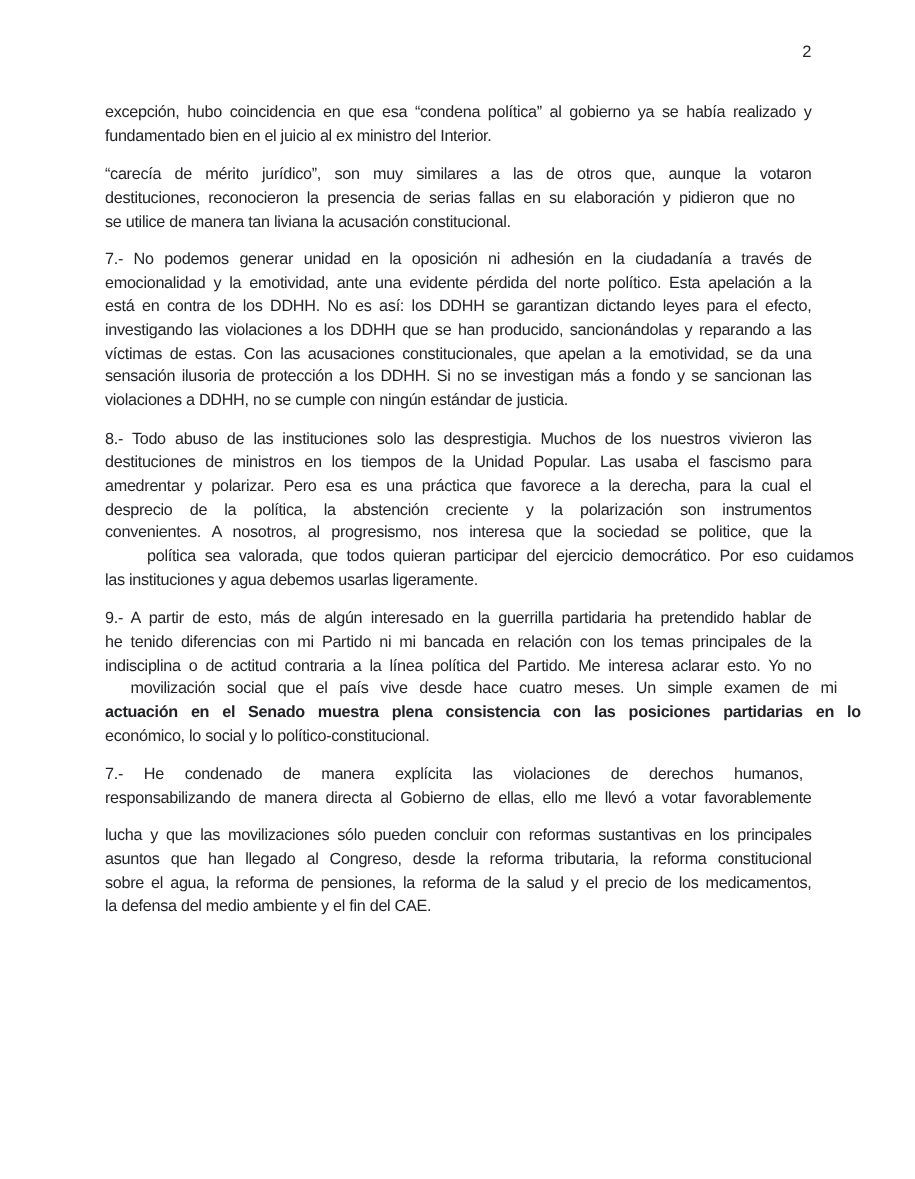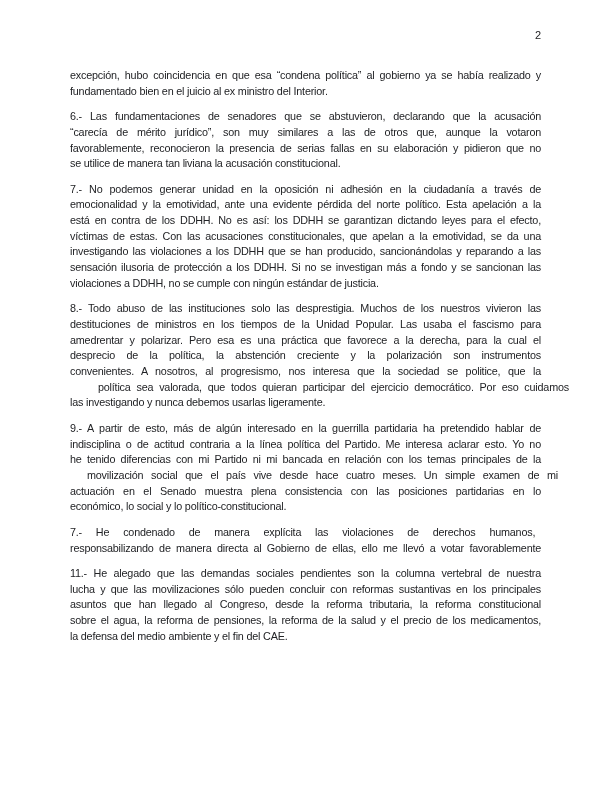--- a/index.html
+++ b/index.html
@@ -50,56 +50,54 @@
 <body>
 
 <div class="page">
   <div class="page-number">2</div>
   <div class="content" id="doc-content">
       <div class="paragraph">
         <div class="line"><span style="word-spacing: 2.36px;">excepción, hubo coincidencia en que esa “condena política” al gobierno ya se había realizado y</span></div>
         <div class="line last"><span>fundamentado bien en el juicio al ex ministro del Interior.</span></div>
       </div>
       <div class="paragraph">
-        <div class="line"><span style="word-spacing: 5.24px;">6.- Las fundamentaciones de senadores que se abstuvieron, declarando que la acusación</span></div>
         <div class="line"><span style="word-spacing: 6.14px;">“carecía de mérito jurídico”, son muy similares a las de otros que, aunque la votaron</span></div>
-        <div class="line"><span style="word-spacing: 2.82px;">favorablemente, reconocieron la presencia de serias fallas en su elaboración y pidieron que no</span></div>
+        <div class="line"><span style="word-spacing: 2.82px;">destituciones, reconocieron la presencia de serias fallas en su elaboración y pidieron que no</span></div>
         <div class="line last"><span>se utilice de manera tan liviana la acusación constitucional.</span></div>
       </div>
       <div class="paragraph">
         <div class="line"><span style="word-spacing: 4.26px;">7.- No podemos generar unidad en la oposición ni adhesión en la ciudadanía a través de</span></div>
         <div class="line"><span style="word-spacing: 2.52px;">emocionalidad y la emotividad, ante una evidente pérdida del norte político. Esta apelación a la</span></div>
         <div class="line"><span style="word-spacing: 2.24px;">está en contra de los DDHH. No es así: los DDHH se garantizan dictando leyes para el efecto,</span></div>
+        <div class="line"><span style="word-spacing: 1.55px;">investigando las violaciones a los DDHH que se han producido, sancionándolas y reparando a las</span></div>
         <div class="line"><span style="word-spacing: 2.32px;">víctimas de estas. Con las acusaciones constitucionales, que apelan a la emotividad, se da una</span></div>
-        <div class="line"><span style="word-spacing: 1.55px;">investigando las violaciones a los DDHH que se han producido, sancionándolas y reparando a las</span></div>
         <div class="line"><span style="word-spacing: 1.5px; text-align: center;">sensación ilusoria de protección a los DDHH. Si no se investigan más a fondo y se sancionan las</span></div>
         <div class="line last"><span>violaciones a DDHH, no se cumple con ningún estándar de justicia.</span></div>
       </div>
       <div class="paragraph">
         <div class="line"><span style="word-spacing: 3.32px;">8.- Todo abuso de las instituciones solo las desprestigia. Muchos de los nuestros vivieron las</span></div>
         <div class="line"><span style="word-spacing: 3.68px;">destituciones de ministros en los tiempos de la Unidad Popular. Las usaba el fascismo para</span></div>
         <div class="line"><span style="word-spacing: 3.45px;">amedrentar y polarizar. Pero esa es una práctica que favorece a la derecha, para la cual el</span></div>
         <div class="line"><span style="word-spacing: 8.66px;">desprecio de la política, la abstención creciente y la polarización son instrumentos</span></div>
         <div class="line"><span style="word-spacing: 4.79px;">convenientes. A nosotros, al progresismo, nos interesa que la sociedad se politice, que la</span></div>
         <div class="line"><span style="word-spacing: 3.07px; padding-left: 28px;">política sea valorada, que todos quieran participar del ejercicio democrático. Por eso cuidamos</span></div>
-        <div class="line last"><span>las investigando y nunca debemos usarlas ligeramente.</span></div>
+        <div class="line last"><span>las instituciones y agua debemos usarlas ligeramente.</span></div>
       </div>
       <div class="paragraph">
         <div class="line"><span style="word-spacing: 2.84px;">9.- A partir de esto, más de algún interesado en la guerrilla partidaria ha pretendido hablar de</span></div>
+        <div class="line"><span style="word-spacing: 2.59px;">he tenido diferencias con mi Partido ni mi bancada en relación con los temas principales de la</span></div>
         <div class="line"><span style="word-spacing: 2.55px;">indisciplina o de actitud contraria a la línea política del Partido. Me interesa aclarar esto. Yo no</span></div>
-        <div class="line"><span style="word-spacing: 2.59px;">he tenido diferencias con mi Partido ni mi bancada en relación con los temas principales de la</span></div>
         <div class="line"><span style="word-spacing: 4.92px; padding-left: 17px;">movilización social que el país vive desde hace cuatro meses. Un simple examen de mi</span></div>
-        <div class="line"><span style="word-spacing: 5.87px;">actuación en el Senado muestra plena consistencia con las posiciones partidarias en lo</span></div>
+        <div class="line"><span style="word-spacing: 5.87px; font-weight: bold;">actuación en el Senado muestra plena consistencia con las posiciones partidarias en lo</span></div>
         <div class="line last"><span>económico, lo social y lo político-constitucional.</span></div>
       </div>
       <div class="paragraph">
         <div class="line"><span style="word-spacing: 11.07px;">7.- He condenado de manera explícita las violaciones de derechos humanos,</span></div>
         <div class="line"><span style="word-spacing: 2.64px;">responsabilizando de manera directa al Gobierno de ellas, ello me llevó a votar favorablemente</span></div>
       </div>
       <div class="paragraph">
-        <div class="line"><span style="word-spacing: 3.76px;">11.- He alegado que las demandas sociales pendientes son la columna vertebral de nuestra</span></div>
         <div class="line"><span style="word-spacing: 2.56px;">lucha y que las movilizaciones sólo pueden concluir con reformas sustantivas en los principales</span></div>
         <div class="line"><span style="word-spacing: 4.61px;">asuntos que han llegado al Congreso, desde la reforma tributaria, la reforma constitucional</span></div>
         <div class="line"><span style="word-spacing: 1.92px;">sobre el agua, la reforma de pensiones, la reforma de la salud y el precio de los medicamentos,</span></div>
         <div class="line last"><span>la defensa del medio ambiente y el fin del CAE.</span></div>
       </div>
     </div>
 </div>
 
 </body></html>

